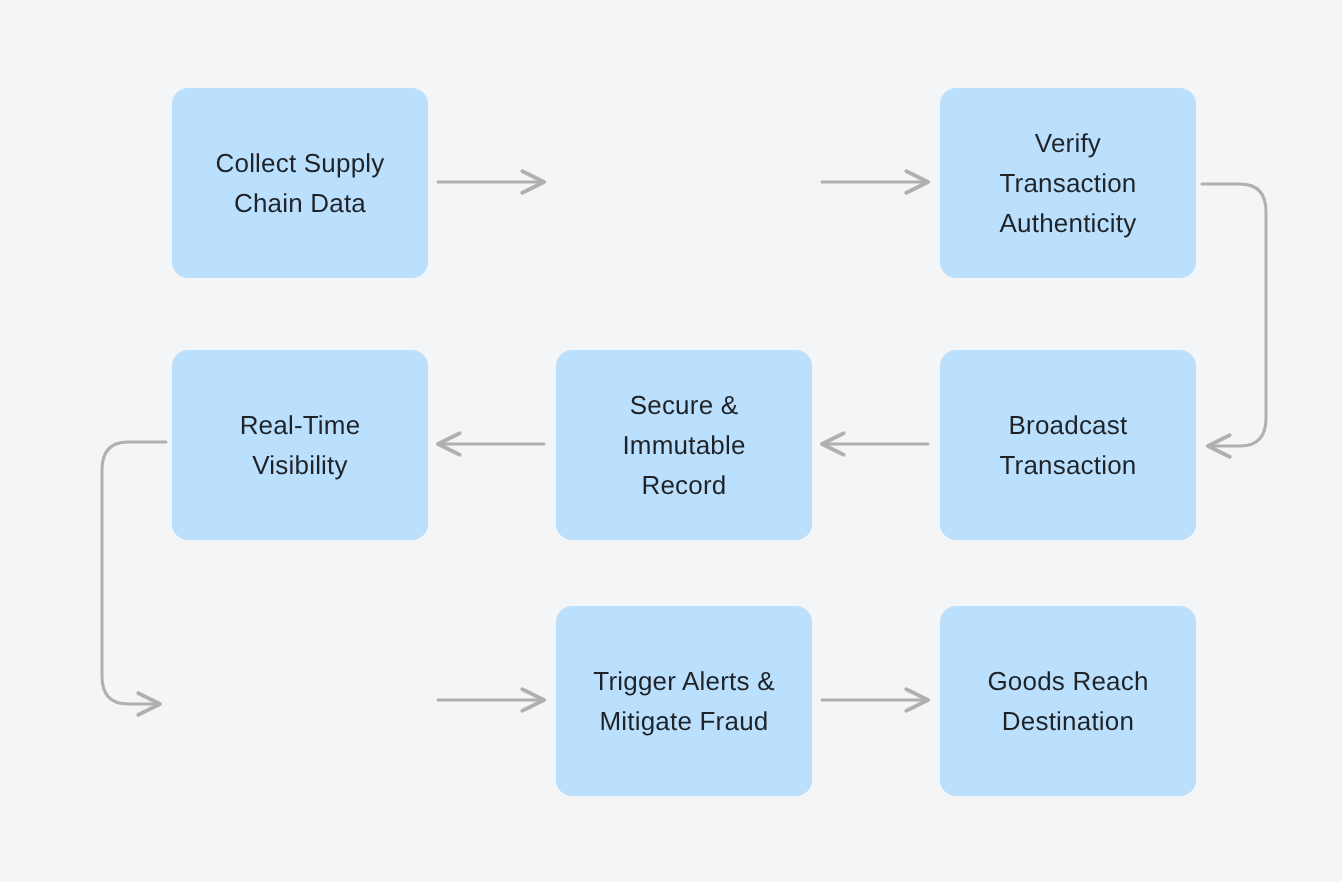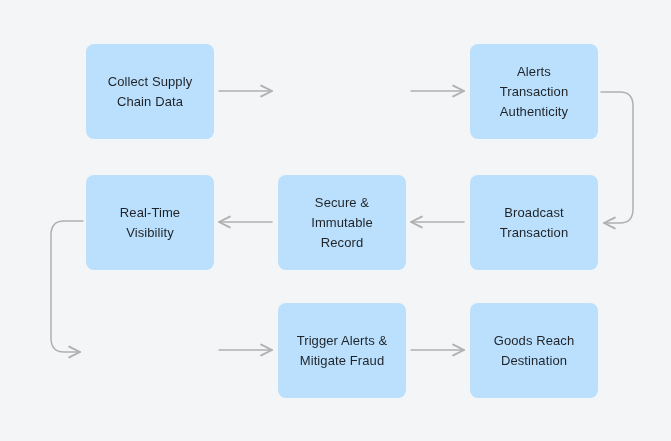--- a/index.html
+++ b/index.html
@@ -77,21 +77,21 @@
 
       <path d="M 83 221 L 64 221 Q 51 221 51 235 L 51 338 Q 51 352 64 352 L 80 352" marker-end="url(#ah)"></path>
 
       <line x1="219" y1="350" x2="272" y2="350" marker-end="url(#ah)"></line>
       <line x1="411" y1="350" x2="464" y2="350" marker-end="url(#ah)"></line>
     </g>
   </svg>
 
   <div class="node c1 r1">Collect Supply
 Chain Data</div>
-  <div class="node c3 r1">Alerts
+  <div class="node c3 r1">Verify
 Transaction
 Authenticity</div>
 
   <div class="node c1 r2">Real-Time
 Visibility</div>
   <div class="node c2 r2">Secure &amp;
 Immutable
 Record</div>
   <div class="node c3 r2">Broadcast
 Transaction</div>

